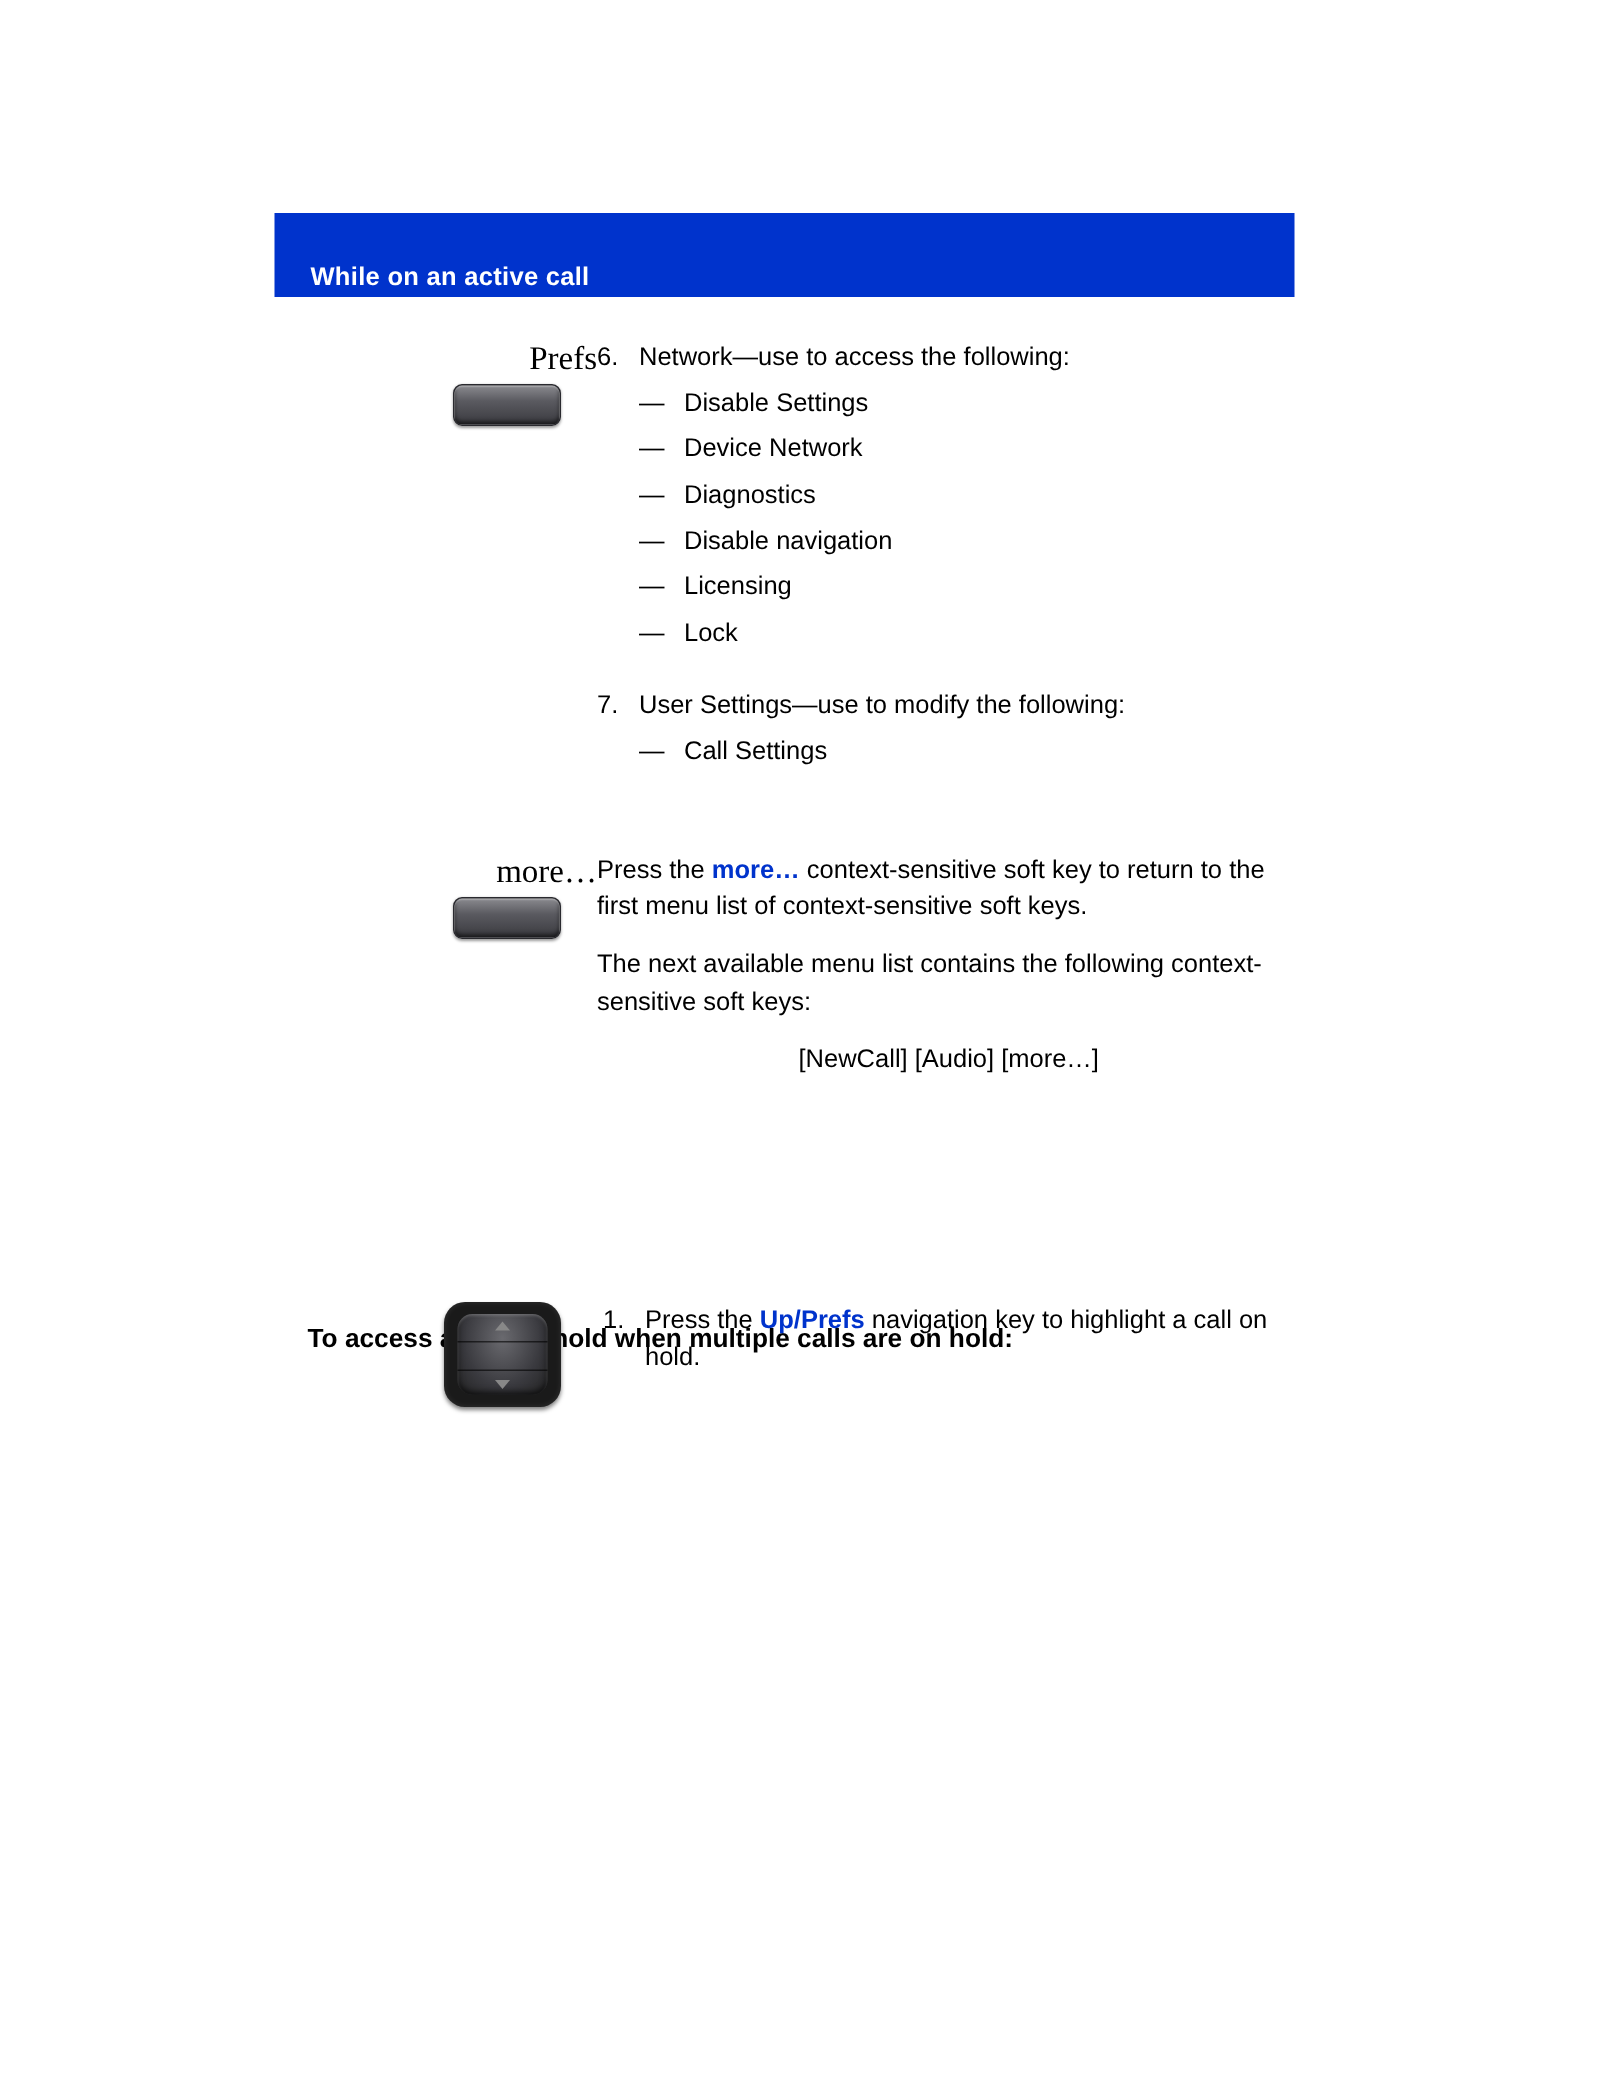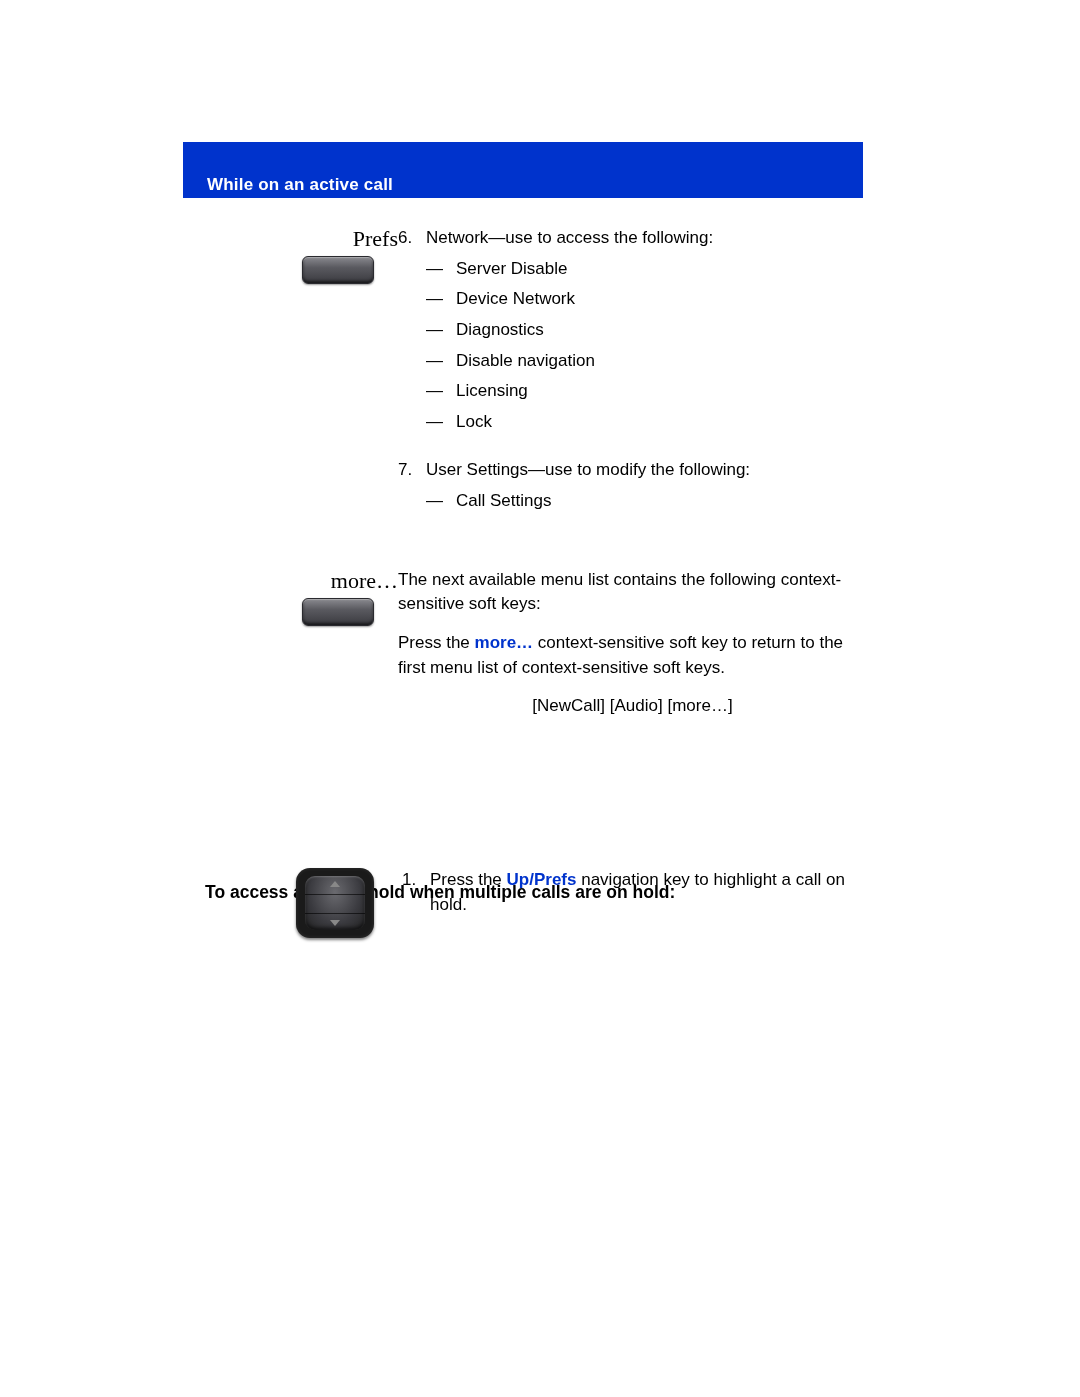--- a/index.html
+++ b/index.html
@@ -195,21 +195,21 @@
         <div class="softkey-btn"></div>
       </div>
       <div class="text-col">
         <div class="ol-item">
           <div class="ol-num">6.</div>
           <div class="ol-body">
             <span>Network—use to access the following:</span>
             <div class="dash-list">
               <div class="dash-item">
                   <span class="dash">—</span>
-                  <span>Server Disable</span>
+                  <span>Disable Settings</span>
                 </div>
               <div class="dash-item">
                   <span class="dash">—</span>
                   <span>Device Network</span>
                 </div>
               <div class="dash-item">
                   <span class="dash">—</span>
                   <span>Diagnostics</span>
                 </div>
               <div class="dash-item">
@@ -241,24 +241,24 @@
         </div>
       </div>
     </div>
 
     <div class="row" style="margin-top:20px;">
       <div class="softkey-col">
         <div class="softkey-label">more…</div>
         <div class="softkey-btn"></div>
       </div>
       <div class="text-col">
-        <div class="para">The next available menu list contains the following context-sensitive soft keys:</div>
         <div class="para">
           <span>Press the </span><span class="b-link">more…</span><span> context-sensitive soft key to return to the first menu list of context-sensitive soft keys.</span>
         </div>
+        <div class="para">The next available menu list contains the following context-sensitive soft keys:</div>
         <div class="para" style="margin-left:4px;text-align:center;">[NewCall] [Audio] [more…]</div>
       </div>
     </div>
 
   </div>
 
   <div class="section-heading">To access a call on hold when multiple calls are on hold:</div>
 
   <div class="nav-section">
     <div class="nav-icon">

